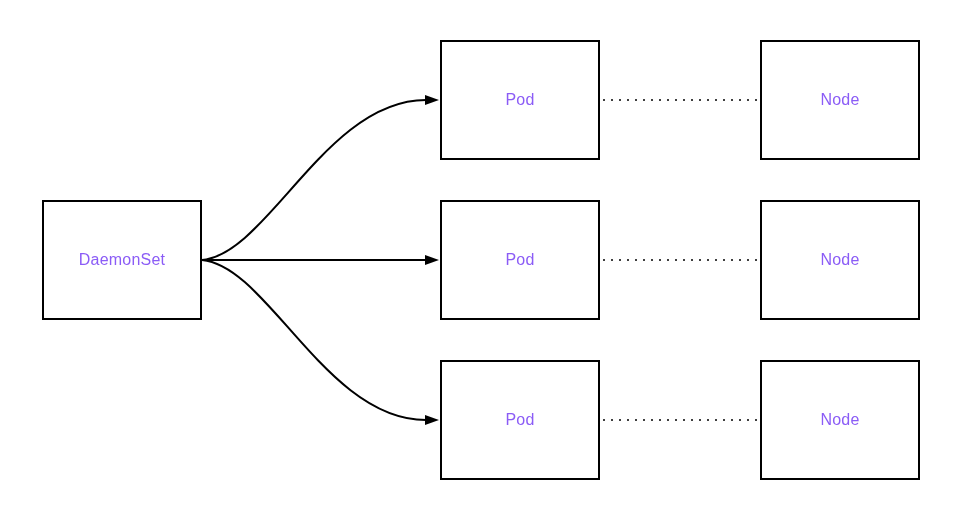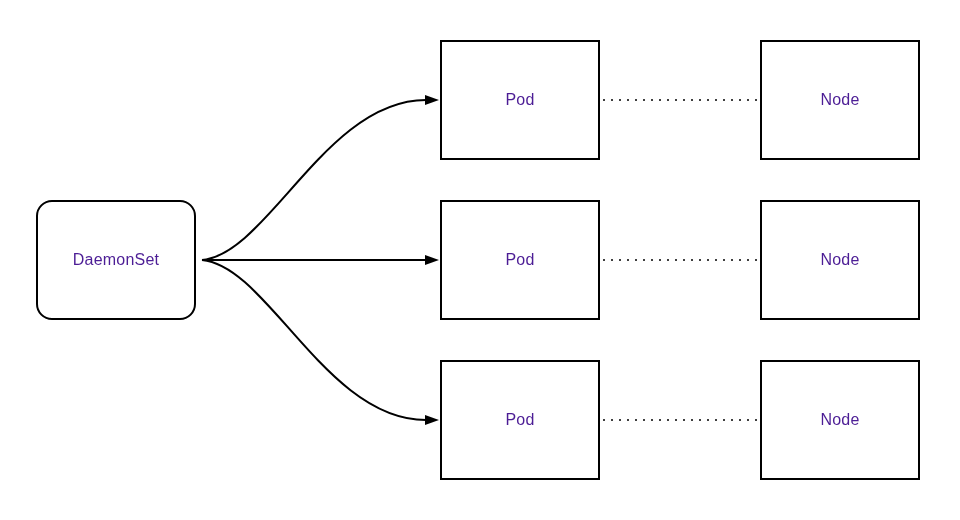--- a/index.html
+++ b/index.html
@@ -28,24 +28,24 @@
     height: 120px;
     box-sizing: border-box;
     border: 2px solid #000000;
     background: #ffffff;
     display: flex;
     align-items: center;
     justify-content: center;
   }
   .box .label {
     font-size: 16px;
-    color: #4c1d95;
+    color: #8b5cf6;
     letter-spacing: 0.2px;
   }
-  .daemonset-box { left: 36px;  top: 200px; border-radius: 16px; }
+  .daemonset-box { left: 42px;  top: 200px; }
   .pod-box-1     { left: 440px; top: 40px;  }
   .pod-box-2     { left: 440px; top: 200px; }
   .pod-box-3     { left: 440px; top: 360px; }
   .node-box-1    { left: 760px; top: 40px;  }
   .node-box-2    { left: 760px; top: 200px; }
   .node-box-3    { left: 760px; top: 360px; }
 </style>
 </head>
 <body>
 

